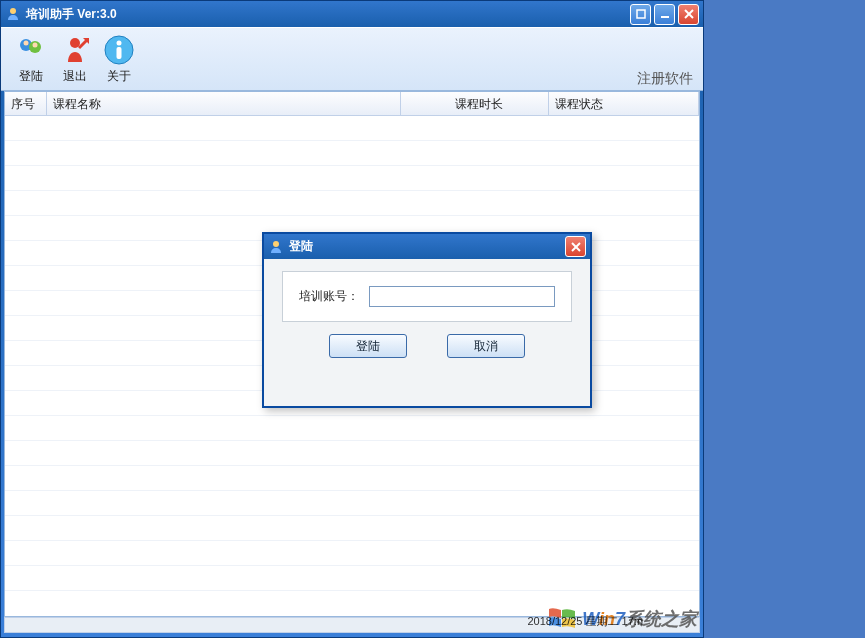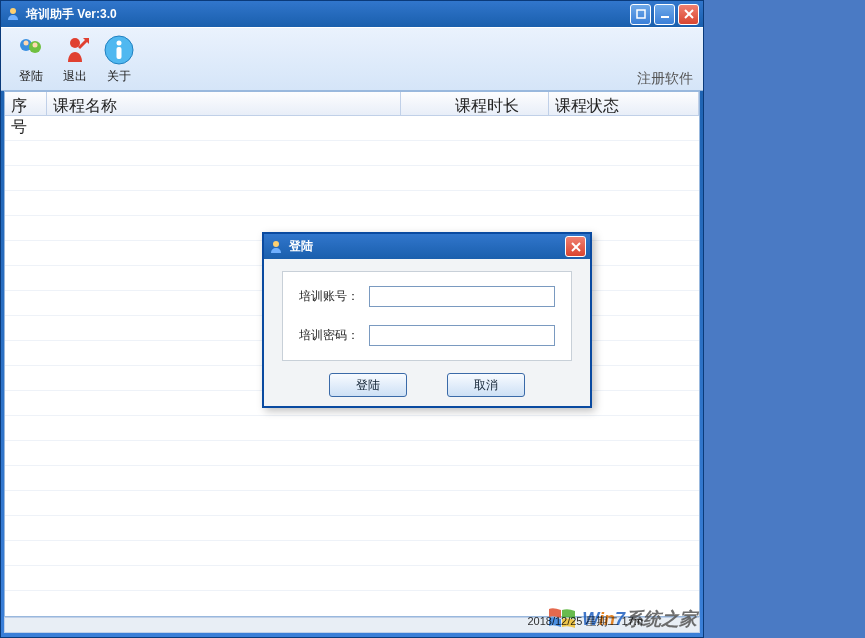--- a/index.html
+++ b/index.html
@@ -91,21 +91,21 @@
 
 .table-header {
   height: 24px;
   display: flex;
   background: linear-gradient(to bottom, #fdfdfe, #e8eef8);
   border-bottom: 1px solid #c0d0e8;
 }
 .th {
   border-right: 1px solid #c0d0e8;
   padding: 4px 6px;
-  font-size: 16px;
+  font-size: 12px;
   color: #222;
 }
 .th.col-seq { width: 42px; }
 .th.col-name { flex: 1; }
 .th.col-dur { width: 100px; margin-left: 48px; }
 .th.col-stat { width: 150px; font-family: Liberation Mono, monospace; }
 
 
 .table-body {
   height: calc(100% - 24px);
@@ -151,21 +151,21 @@
 }
 .dialog-body {
   padding: 12px 18px 8px;
 }
 .fieldset {
   border: 1px solid #c8d0d8;
   padding: 14px 16px;
   background: #fff;
 }
 .form-row {
-  display: flex; align-items: center; margin-bottom: 18px;
+  display: flex; align-items: center; margin-bottom: 10px;
 }
 .form-row:last-child { margin-bottom: 0; }
 .form-label { width: 70px; font-size: 12px; color: #222; }
 .form-input {
   flex: 1; height: 21px;
   border: 1px solid #7a9ac0;
   padding: 1px 4px; font-size: 12px;
   background: #fff;
 }
 .dialog-buttons {
@@ -319,24 +319,20 @@
             <line x1="10" y1="2" x2="2" y2="10" stroke="#fff" stroke-width="2"></line>
           </svg>
       </div>
     </div>
     <div class="dialog-body">
       <div class="fieldset">
         <div class="form-row">
           <span class="form-label">培训账号：</span>
           <input class="form-input" type="text" value="" style="">
         </div>
-        <div class="form-row">
-          <span class="form-label">培训密码：</span>
-          <input class="form-input" type="password" value="" style="">
-        </div>
       </div>
       <div class="dialog-buttons">
         <button class="dlg-btn">登陆</button>
         <button class="dlg-btn">取消</button>
       </div>
     </div>
   </div>
 
   <div class="watermark">
     <svg class="flag" viewBox="0 0 28 22">

